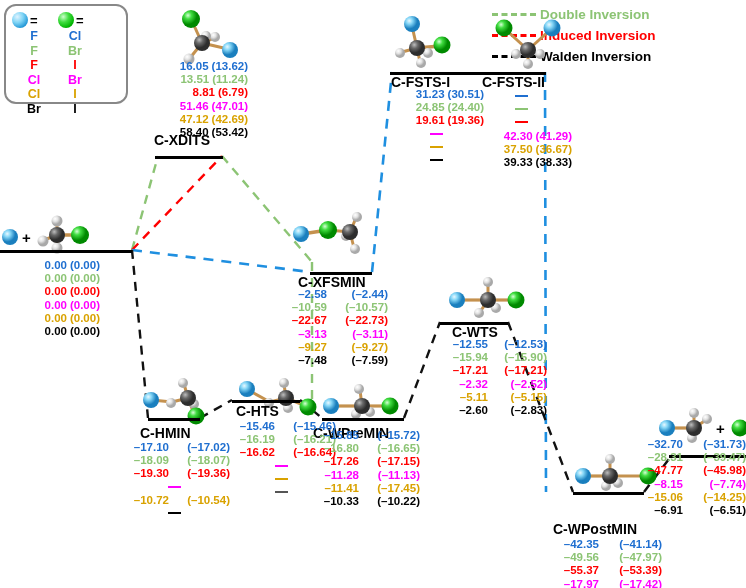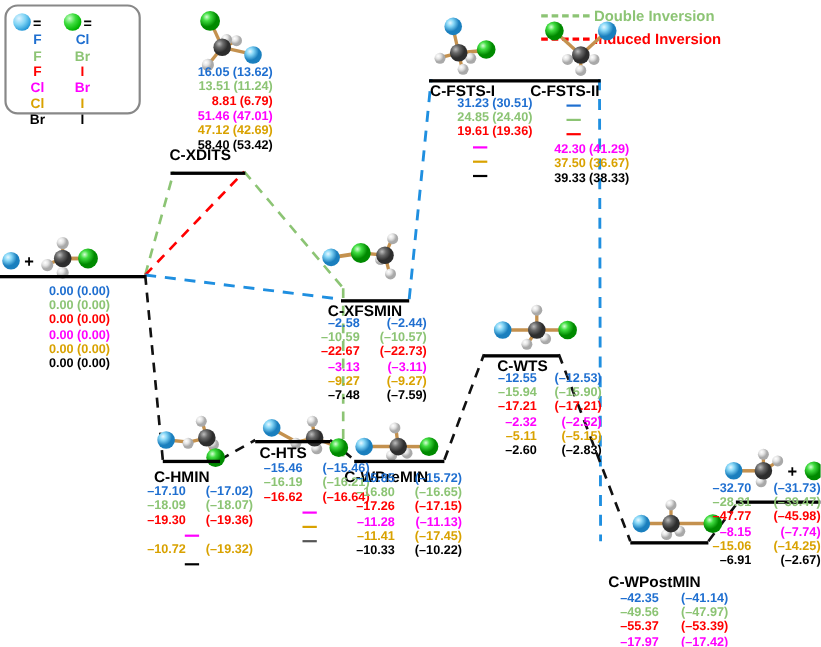--- a/index.html
+++ b/index.html
@@ -94,20 +94,24 @@
 
 <div id="path-legend" class="abs">
   <div class="row">
     <span class="dashline" style="border-color:#8cc474"></span>
     <span class="ptxt" style="color:#8cc474">Double Inversion</span>
   </div>
   <div class="row">
     <span class="dashline" style="border-color:#ff0000"></span>
     <span class="ptxt" style="color:#ff0000">Induced Inversion</span>
   </div>
+  <div class="row">
+    <span class="dashline" style="border-color:#000000"></span>
+    <span class="ptxt" style="color:#000000">Walden Inversion</span>
+  </div>
 </div>
 
 <div class="mol" style="left:0px;top:212px;">
   <svg width="130" height="40" viewBox="0 0 130 40">
     <defs>
       <radialGradient id="gB" cx="33%" cy="30%">
           <stop offset="0" stop-color="#e8f8ff"></stop>
           <stop offset=".4" stop-color="#86d7f7"></stop>
           <stop offset="1" stop-color="#1a7fbe"></stop>
         </radialGradient>
@@ -476,21 +480,21 @@
     </div>
   <div class="vr" style="color:#ff0000">
       <span class="a" style="width:48px">–19.30</span>
       <span class="b" style="width:58px">(–19.36)</span>
     </div>
   <div class="vr">
       <span class="dash" style="border-color:#ff00ff"></span>
     </div>
   <div class="vr" style="color:#d9a200">
       <span class="a" style="width:48px">–10.72</span>
-      <span class="b" style="width:58px">(–19.32)</span>
+      <span class="b" style="width:58px">(–10.54)</span>
     </div>
   <div class="vr">
       <span class="dash" style="border-color:#000000"></span>
     </div>
 </div>
 
 <div class="vals" style="left:226px;top:420px;width:110px;">
   <div class="vr" style="color:#1f6fd0">
       <span class="a" style="width:48px">–15.46</span>
       <span class="b" style="width:58px">(–15.46)</span>
@@ -577,15 +581,15 @@
   <div class="vr" style="color:#ff00ff">
       <span class="a" style="width:48px">–8.15</span>
       <span class="b" style="width:60px">(–7.74)</span>
     </div>
   <div class="vr" style="color:#d9a200">
       <span class="a" style="width:48px">–15.06</span>
       <span class="b" style="width:60px">(–14.25)</span>
     </div>
   <div class="vr" style="color:#000000">
       <span class="a" style="width:48px">–6.91</span>
-      <span class="b" style="width:60px">(–2.67)</span>
+      <span class="b" style="width:60px">(–6.51)</span>
     </div>
 </div>
 
 </body></html>

